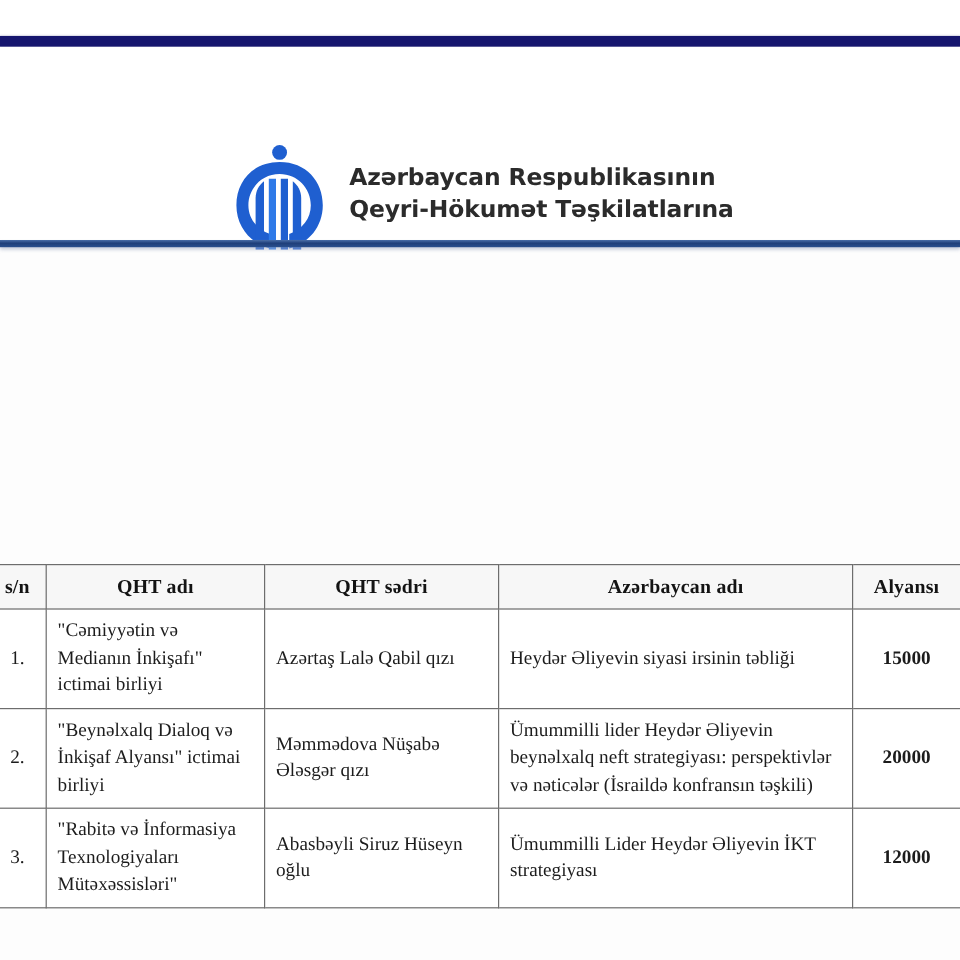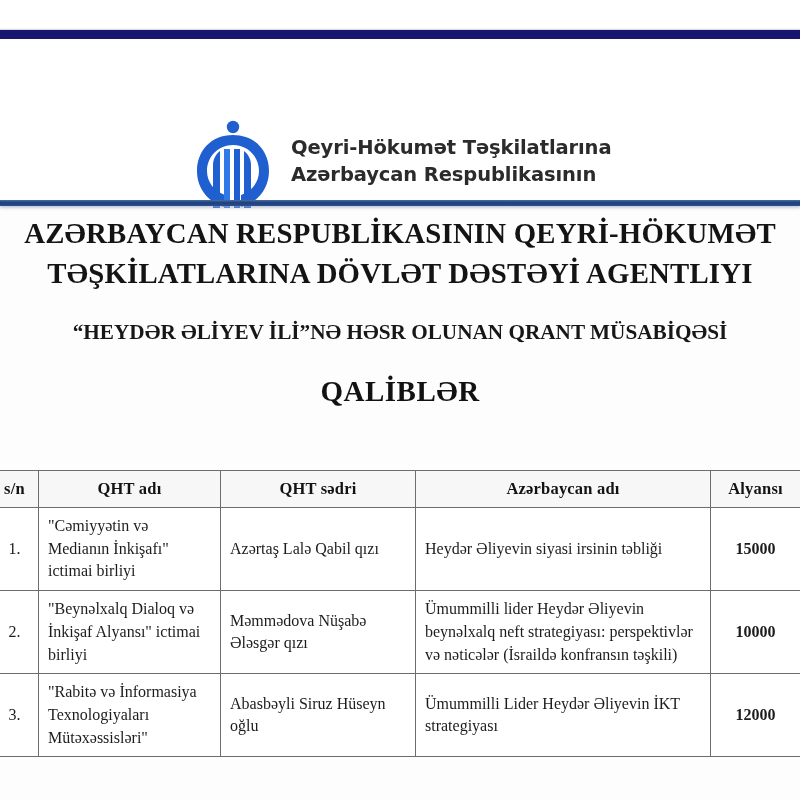--- a/index.html
+++ b/index.html
@@ -184,36 +184,28 @@
     <div class="logo-wrap">
       <svg class="logo-mark" viewBox="0 0 88 94">
         <circle cx="44" cy="12" r="6.2" fill="#1f5fd0"></circle>
         <path d="M44 20 C 22 20 8 36 8 56 C 8 74 20 88 36 92 L 36 80 C 25 76 18 67 18 56 C 18 42 29 30 44 30 C 59 30 70 42 70 56 C 70 67 63 76 52 80 L 52 92 C 68 88 80 74 80 56 C 80 36 66 20 44 20 Z" fill="#1f5fd0"></path>
         <path d="M24 50 C 24 44 27 39 31 36 L 31 93 L 24 93 Z" fill="#1f5fd0"></path>
         <path d="M35 34 L 41 34 L 41 93 L 35 93 Z" fill="#2f7ae8"></path>
         <path d="M45 34 L 51 34 L 51 93 L 45 93 Z" fill="#1f5fd0"></path>
         <path d="M55 36 C 59 39 62 44 62 50 L 62 93 L 55 93 Z" fill="#1f5fd0"></path>
       </svg>
       <div class="logo-text">
+        <div>Azərbaycan Respublikasının</div>
         <div>Qeyri-Hökumət Təşkilatlarına</div>
-        <div>Azərbaycan Respublikasının</div>
       </div>
     </div>
   </div>
 
   <div class="blue-divider"></div>
 
-  <div class="titles">
-    <div class="title-main">
-      <span class="ln">AZƏRBAYCAN RESPUBLİKASININ QEYRİ-HÖKUMƏT</span>
-      <span class="ln">TƏŞKİLATLARINA DÖVLƏT DƏSTƏYİ AGENTLIYI</span>
-    </div>
-    <div class="title-sub">“HEYDƏR ƏLİYEV İLİ”NƏ HƏSR OLUNAN QRANT MÜSABİQƏSİ</div>
-    <div class="title-winners">QALİBLƏR</div>
-  </div>
 
   <div class="tbl-wrap">
     <table class="grant">
       <colgroup>
         <col class="c-no">
           <col class="c-org">
           <col class="c-chr">
           <col class="c-prj">
           <col class="c-amt">
       </colgroup>
@@ -232,21 +224,21 @@
           <td class="cell-org">"Cəmiyyətin və Medianın İnkişafı" ictimai birliyi</td>
           <td class="cell-chair">Azərtaş Lalə Qabil qızı</td>
           <td class="cell-project">Heydər Əliyevin siyasi irsinin təbliği</td>
           <td class="cell-amt">15000</td>
         </tr>
         <tr>
           <td class="cell-no">2.</td>
           <td class="cell-org">"Beynəlxalq Dialoq və İnkişaf Alyansı" ictimai birliyi</td>
           <td class="cell-chair">Məmmədova Nüşabə Ələsgər qızı</td>
           <td class="cell-project">Ümummilli lider Heydər Əliyevin beynəlxalq neft strategiyası: perspektivlər və nəticələr (İsraildə konfransın təşkili)</td>
-          <td class="cell-amt">10000</td>
+          <td class="cell-amt">20000</td>
         </tr>
         <tr>
           <td class="cell-no">3.</td>
           <td class="cell-org">"Rabitə və İnformasiya Texnologiyaları Mütəxəssisləri"</td>
           <td class="cell-chair">Abasbəyli Siruz Hüseyn oğlu</td>
           <td class="cell-project">Ümummilli Lider Heydər Əliyevin İKT strategiyası</td>
           <td class="cell-amt">12000</td>
         </tr>
       </tbody>
     </table>

